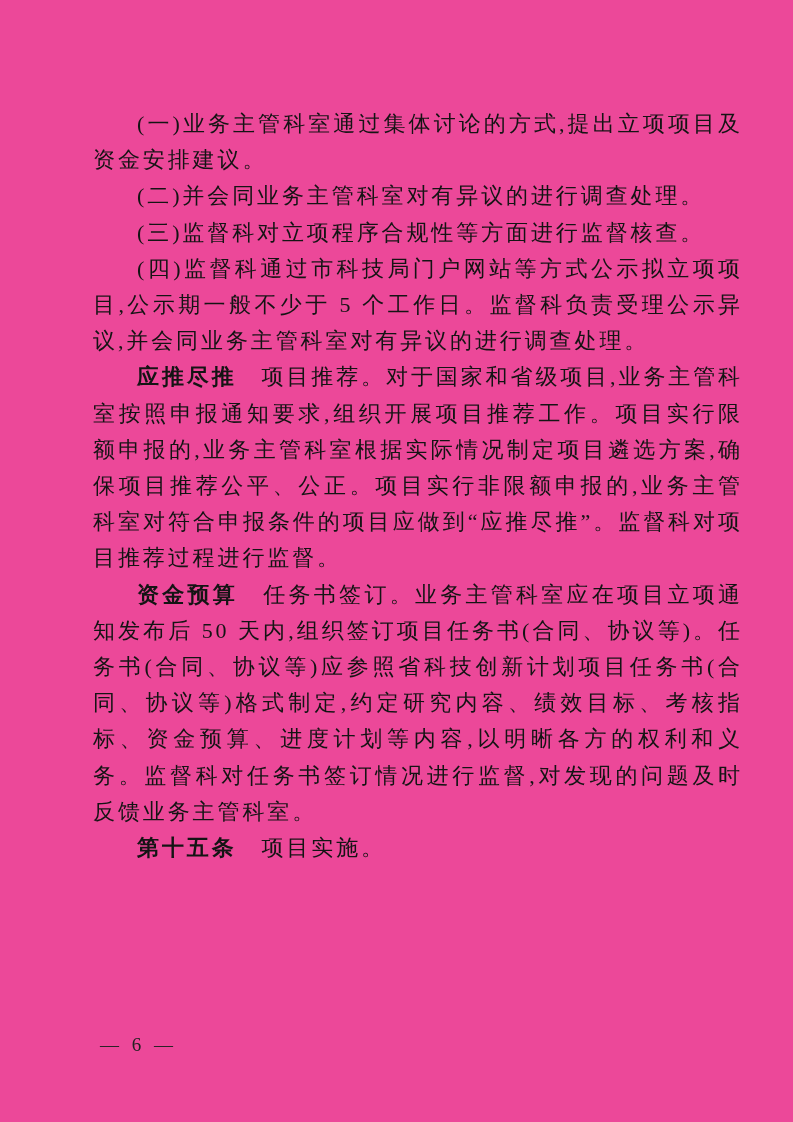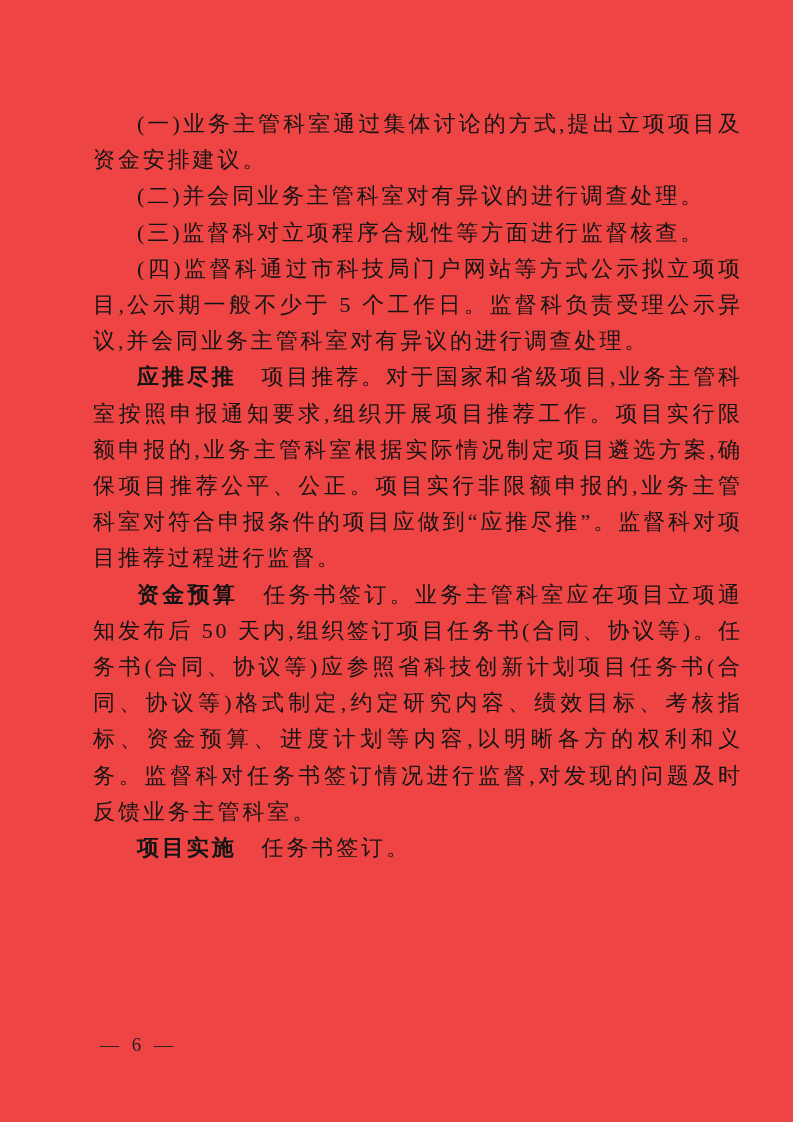--- a/index.html
+++ b/index.html
@@ -4,21 +4,21 @@
 <style>
   html, body {
     margin: 0;
     padding: 0;
     background: #ffffff;
   }
   .page {
     position: relative;
     width: 793px;
     height: 1122px;
-    background: #ef4444;
+    background: #ec4899;
     overflow: hidden;
     font-family: "Liberation Serif", "DejaVu Serif", serif;
     color: #141414;
   }
   .doc-body {
     position: absolute;
     left: 93px;
     top: 106px;
     width: 650px;
   }
@@ -56,19 +56,19 @@
 
     <p class="para"><b class="term"></b><span>(三)监督科对立项程序合规性等方面进行监督核查。</span></p>
 
     <p class="para"><b class="term"></b><span>(四)监督科通过市科技局门户网站等方式公示拟立项项目,公示期一般不少于 5 个工作日。监督科负责受理公示异议,并会同业务主管科室对有异议的进行调查处理。</span></p>
 
 
     <p class="para"><b class="term">应推尽推</b><span>　项目推荐。对于国家和省级项目,业务主管科室按照申报通知要求,组织开展项目推荐工作。项目实行限额申报的,业务主管科室根据实际情况制定项目遴选方案,确保项目推荐公平、公正。项目实行非限额申报的,业务主管科室对符合申报条件的项目应做到“应推尽推”。监督科对项目推荐过程进行监督。</span></p>
 
     <p class="para"><b class="term">资金预算</b><span>　任务书签订。业务主管科室应在项目立项通知发布后 50 天内,组织签订项目任务书(合同、协议等)。任务书(合同、协议等)应参照省科技创新计划项目任务书(合同、协议等)格式制定,约定研究内容、绩效目标、考核指标、资金预算、进度计划等内容,以明晰各方的权利和义务。监督科对任务书签订情况进行监督,对发现的问题及时反馈业务主管科室。</span></p>
 
-    <p class="para"><b class="term">项目实施</b><span>　任务书签订。</span></p>
+    <p class="para"><b class="term">第十五条</b><span>　项目实施。</span></p>
 
 
   </div>
 
   <div class="footer">— 6 —</div>
 </div>
 
 </body></html>

